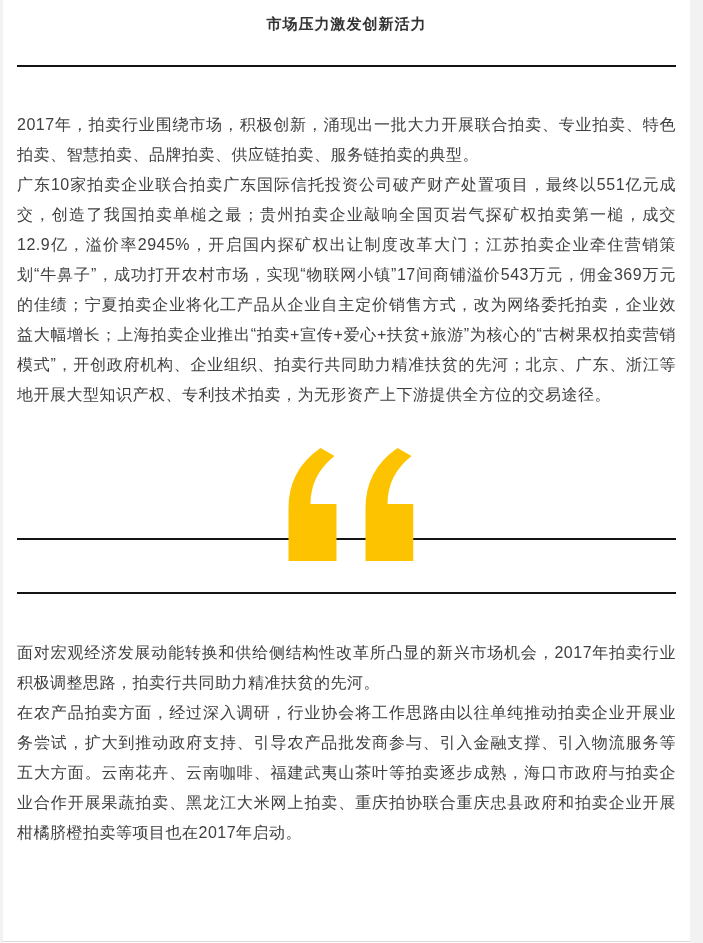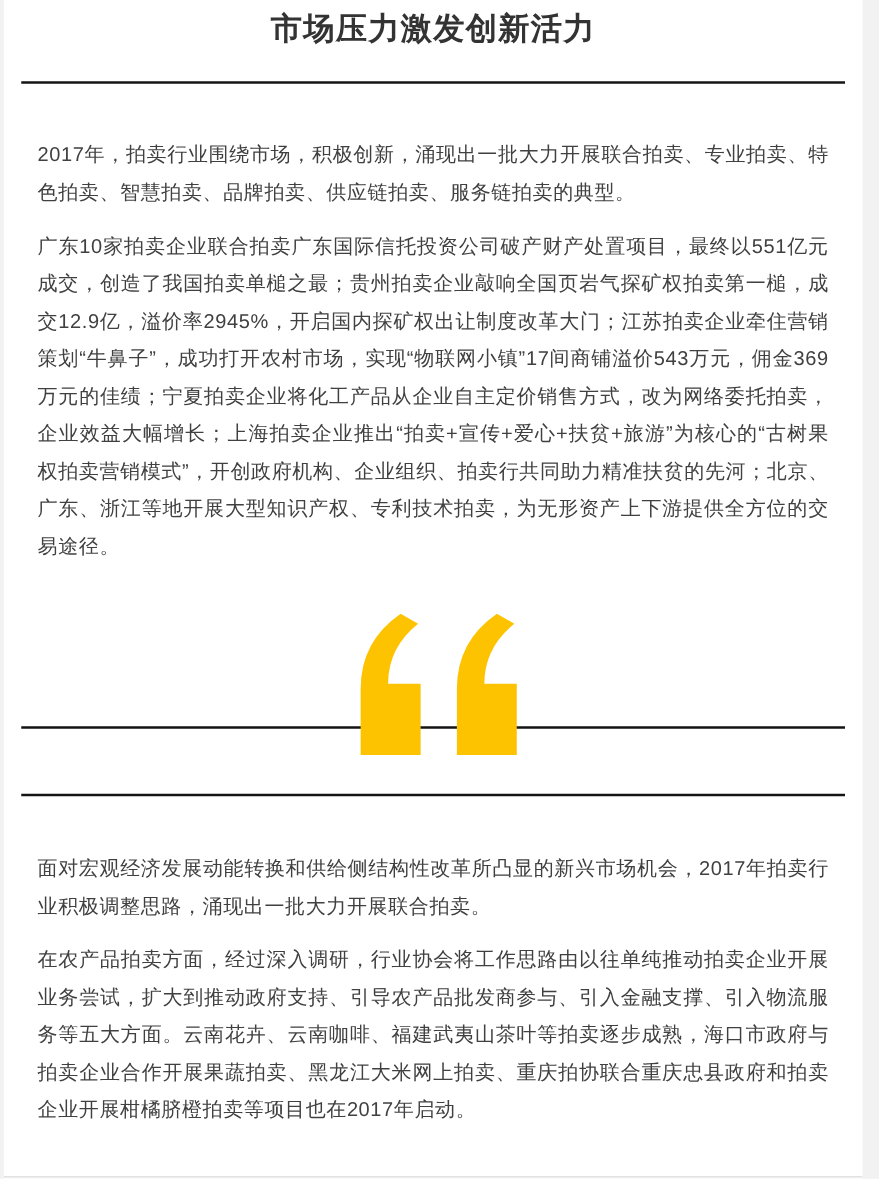--- a/index.html
+++ b/index.html
@@ -22,37 +22,37 @@
     position: absolute;
     left: 3px; top: 0;
     width: 687px; height: 943px;
     background: var(--page-bg);
     padding: 0 14px;
     overflow: hidden;
   }
   .section-title {
     margin: 0;
     text-align: center;
-    font-size: 25px;
+    font-size: 15px;
     line-height: 27px;
     font-weight: 700;
     color: var(--title);
     letter-spacing: 1px;
   }
   #title-1 { margin-top: 10px; }
   #title-2 { margin-top: 11px; }
   .rule {
     height: 0;
     border: none;
     border-top: 2px solid var(--divider);
   }
   #divider-1 { margin-top: 28px; }
   #divider-3 { margin-top: 29px; }
   .content p {
-    margin: 13px;
+    margin: 0;
     font-size: 16px;
     line-height: 30px;
     color: var(--text);
     text-align: justify;
     letter-spacing: 0.5px;
   }
   #para-1-0 { margin-top: 43px; }
   #para-2-0 { margin-top: 44px; }
   .quote-wrap {
     position: relative;
@@ -101,19 +101,19 @@
         <path d="M40 0 Q8 22 8 60 L8 113 L56 113 L56 56 L30 56 Q30 27 54 8 Z"></path>
         <path transform="translate(77,0)" d="M40 0 Q8 22 8 60 L8 113 L56 113 L56 56 L30 56 Q30 27 54 8 Z"></path>
       </g>
     </svg>
   </div>
 
 
   <div class="rule" id="divider-3"></div>
 
   <div class="content">
-    <p id="para-2-0">面对宏观经济发展动能转换和供给侧结构性改革所凸显的新兴市场机会，2017年拍卖行业积极调整思路，涌现出一批大力开展联合拍卖。</p>
+    <p id="para-2-0">面对宏观经济发展动能转换和供给侧结构性改革所凸显的新兴市场机会，2017年拍卖行业积极调整思路，拍卖行共同助力精准扶贫的先河。</p>
     <p>在农产品拍卖方面，经过深入调研，行业协会将工作思路由以往单纯推动拍卖企业开展业务尝试，扩大到推动政府支持、引导农产品批发商参与、引入金融支撑、引入物流服务等五大方面。云南花卉、云南咖啡、福建武夷山茶叶等拍卖逐步成熟，海口市政府与拍卖企业合作开展果蔬拍卖、黑龙江大米网上拍卖、重庆拍协联合重庆忠县政府和拍卖企业开展柑橘脐橙拍卖等项目也在2017年启动。</p>
   </div>
 
   <div class="bottom-rule"></div>
 
 </div>
 
 </body></html>

